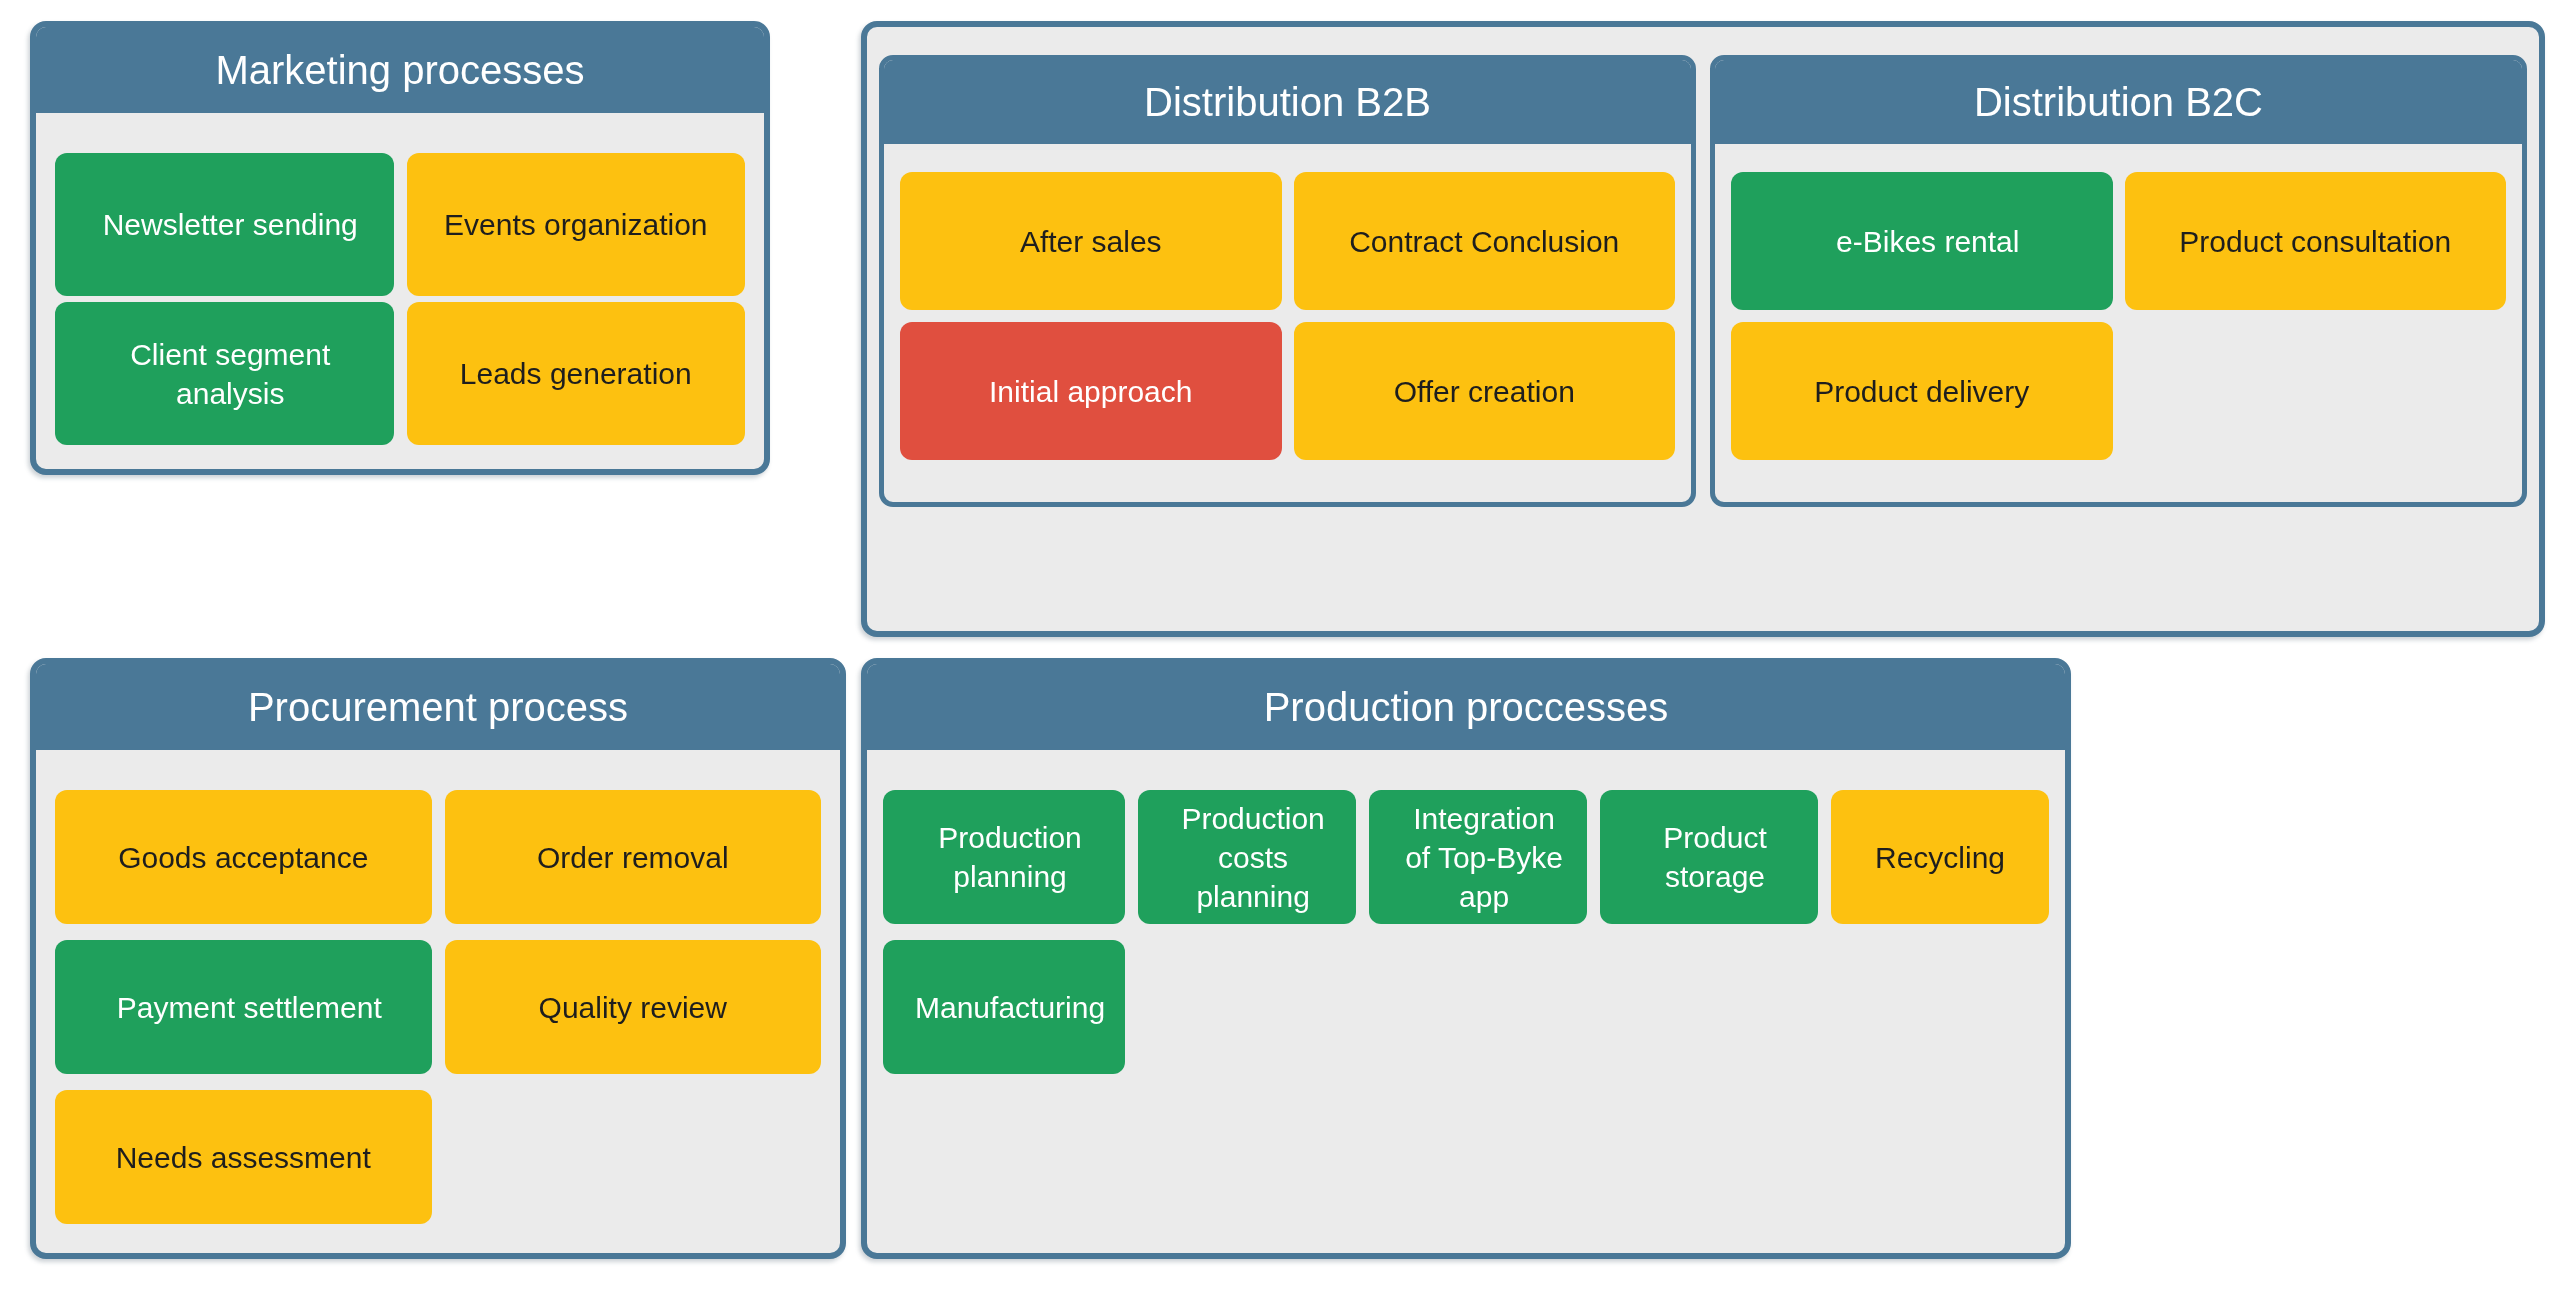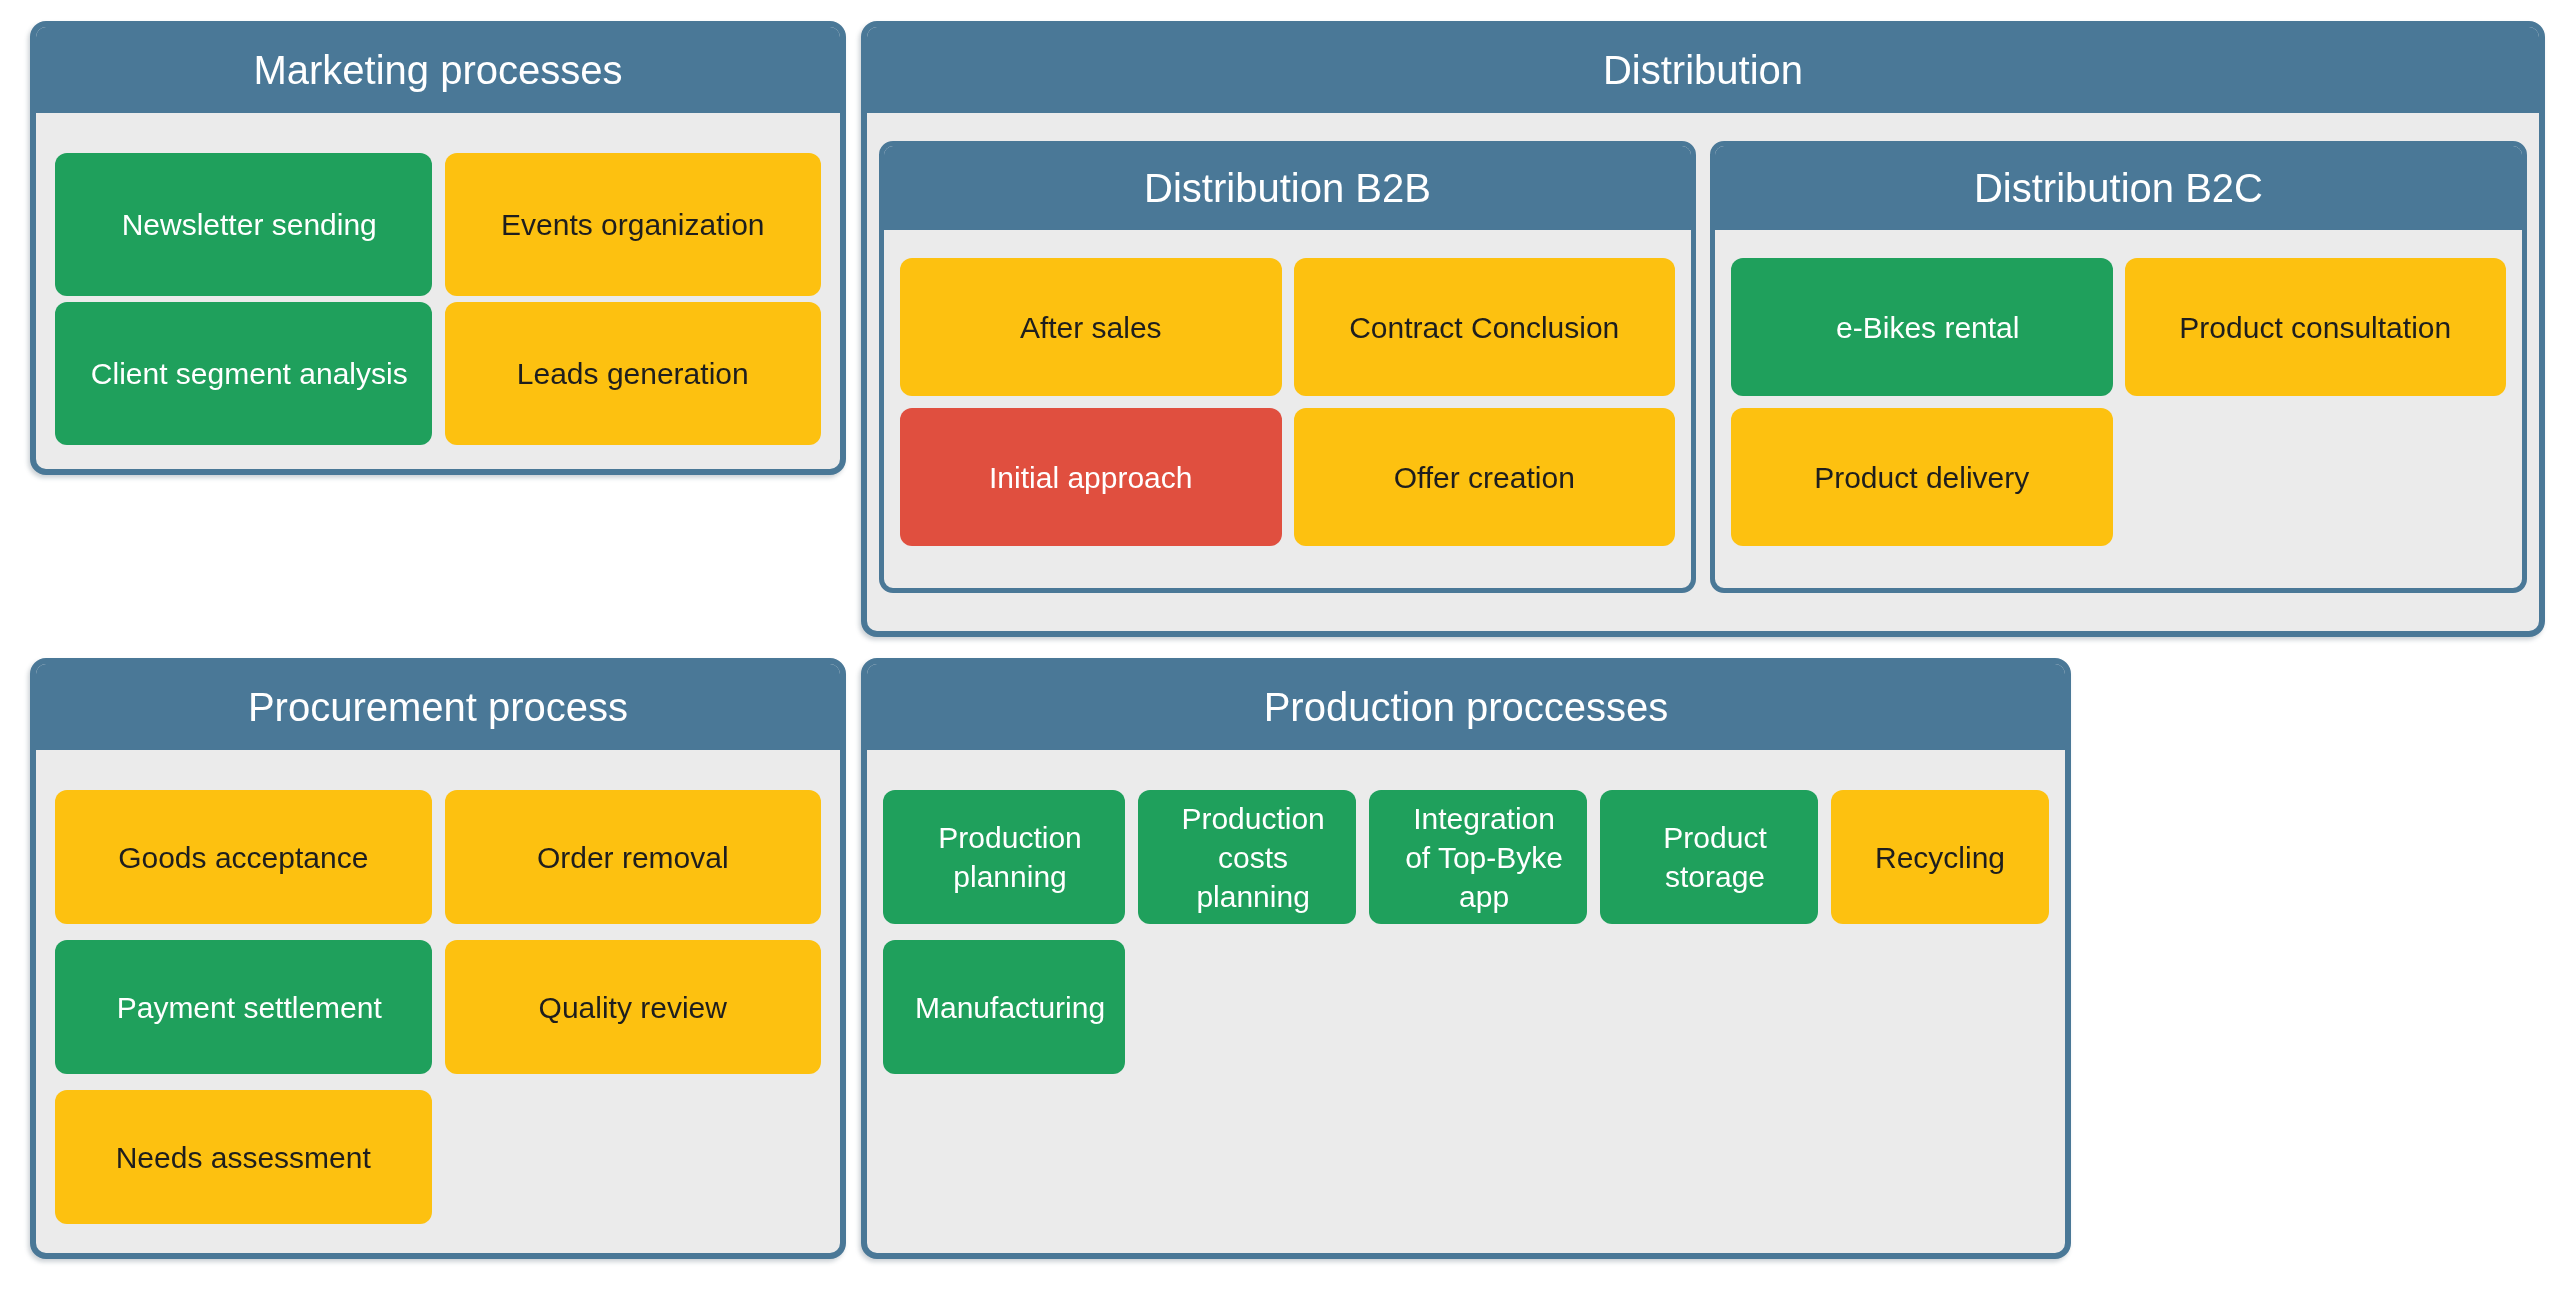--- a/index.html
+++ b/index.html
@@ -35,21 +35,21 @@
     background:var(--header-bg);
     height:86px;
     display:flex;align-items:center;justify-content:center;
     color:var(--text-light);
     font-size:40px;
   }
   .group-body{padding:40px 19px 20px;display:grid;column-gap:13px;row-gap:10px;}
   .grid-2{grid-template-columns:repeat(2,1fr);}
   .grid-3{grid-template-columns:repeat(5,1fr);}
 
-  #group-marketing  {left:30px;  top:21px;  width:816px;  height:454px;}
+  #group-marketing  {left:30px;  top:21px;  width:740px;  height:454px;}
   #group-marketing .group-body{grid-auto-rows:143px;row-gap:6px;}
 
   #group-distribution{left:861px; top:21px;  width:1684px; height:616px;}
   #group-distribution .group-body{
     padding:28px 12px 16px;
     display:flex;gap:14px;align-items:flex-start;
   }
 
   #group-procurement{left:30px;  top:658px; width:816px;  height:601px;}
   #group-procurement .group-body{grid-auto-rows:134px;row-gap:16px;}
@@ -103,23 +103,20 @@
     </header>
     <div class="group-body grid-2">
       <div class="card green">Newsletter sending</div>
       <div class="card yellow">Events organization</div>
       <div class="card green">Client segment analysis</div>
       <div class="card yellow">Leads generation</div>
     </div>
   </section>
 
   <section class="group" id="group-distribution">
-    <header class="group-header">
-      <span>Distribution</span>
-    </header>
     <div class="group-body">
 
       <section class="subgroup">
         <header class="subgroup-header">
           <span>Distribution B2B</span>
         </header>
         <div class="subgroup-body">
           <div class="card yellow">After sales</div>
           <div class="card yellow">Contract Conclusion</div>
           <div class="card red">Initial approach</div>

